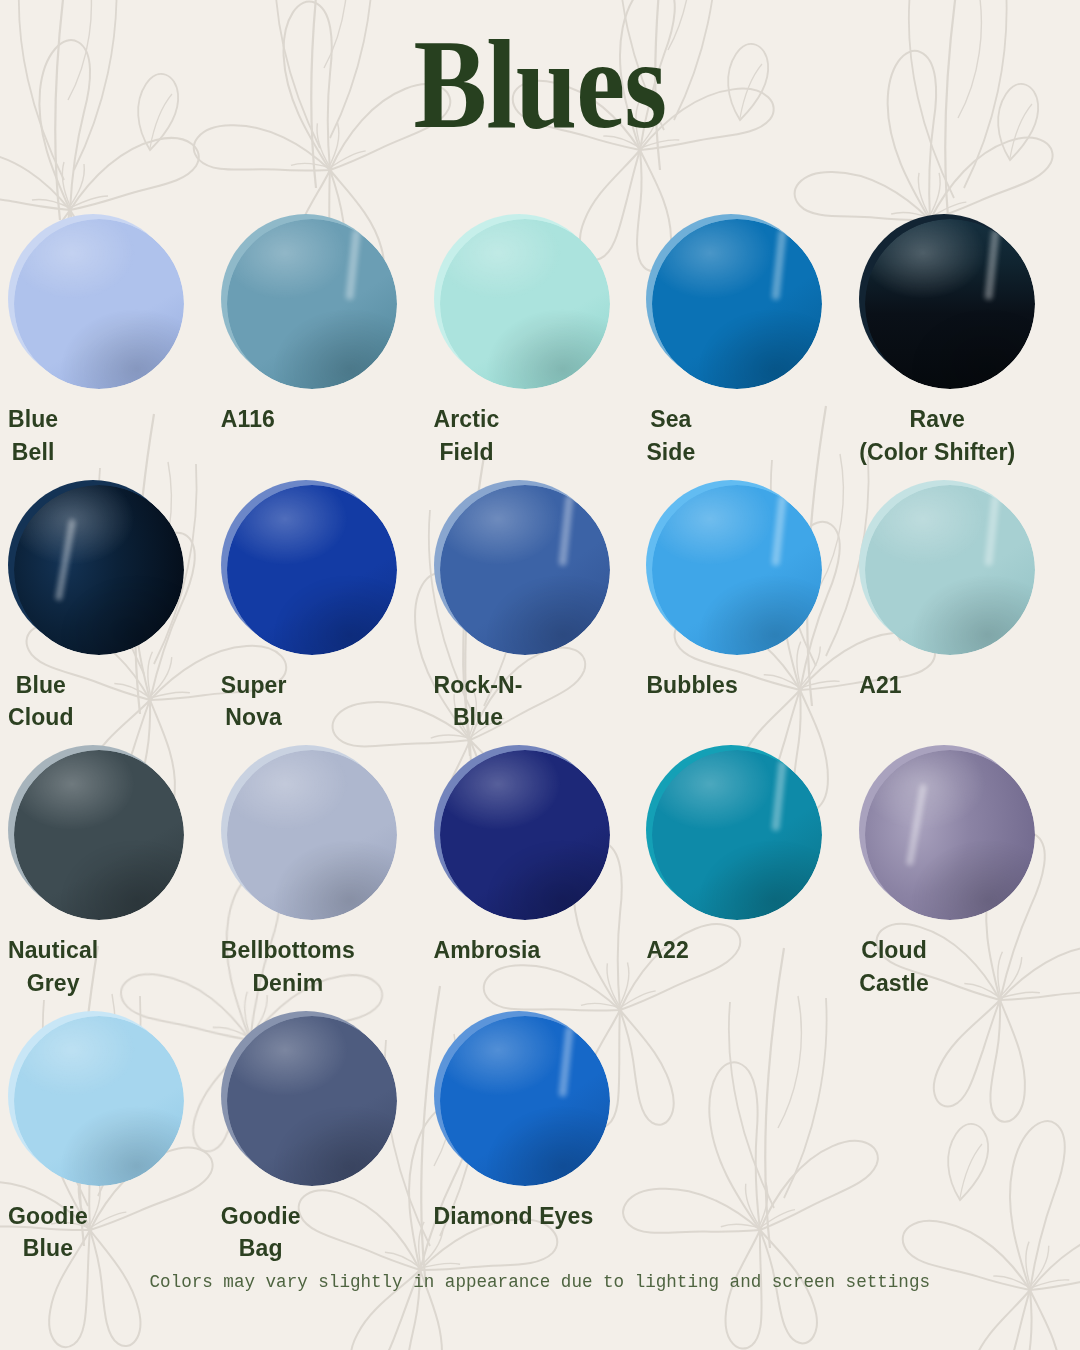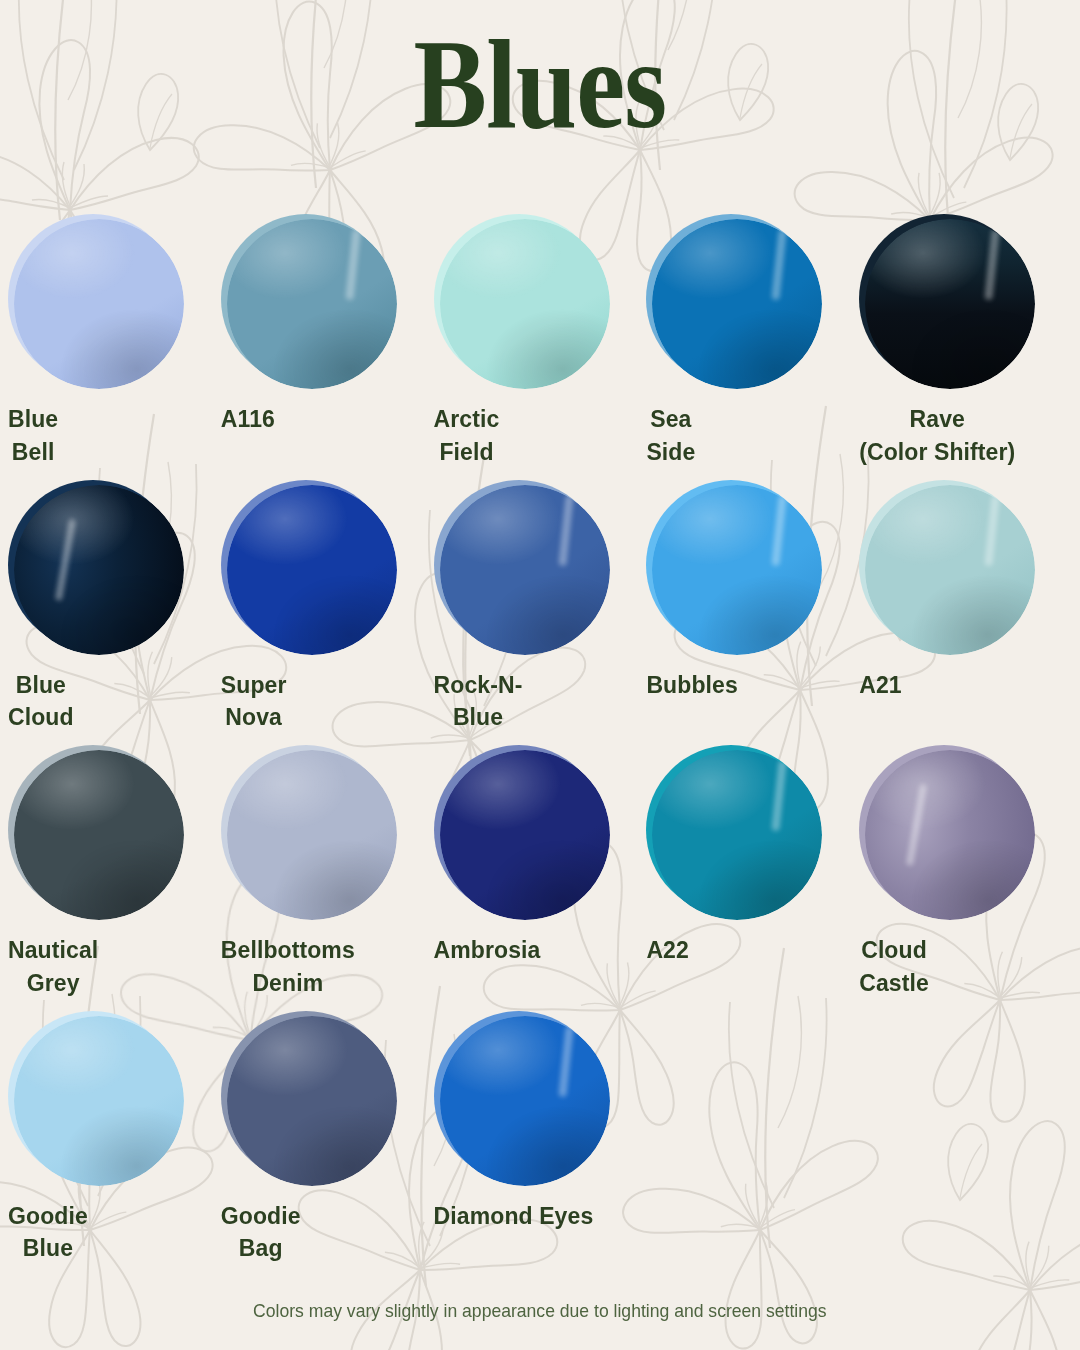--- a/index.html
+++ b/index.html
@@ -125,22 +125,23 @@
     line-height: 1.42;
     color: #2C4021;
     letter-spacing: 0.1px;
     max-width: 212px;
   }
 
   
   .footer {
     height: 78px;
     display: flex;
-    align-items: center;
+    align-items: flex-start;
     justify-content: center;
+    font-family: Liberation Mono, monospace;
   }
   .footer-note {
     font-size: 18.5px;
     color: #4E6440;
     font-weight: 400;
     transform: scaleX(0.95);
   }
 </style>
 </head>
 <body>

